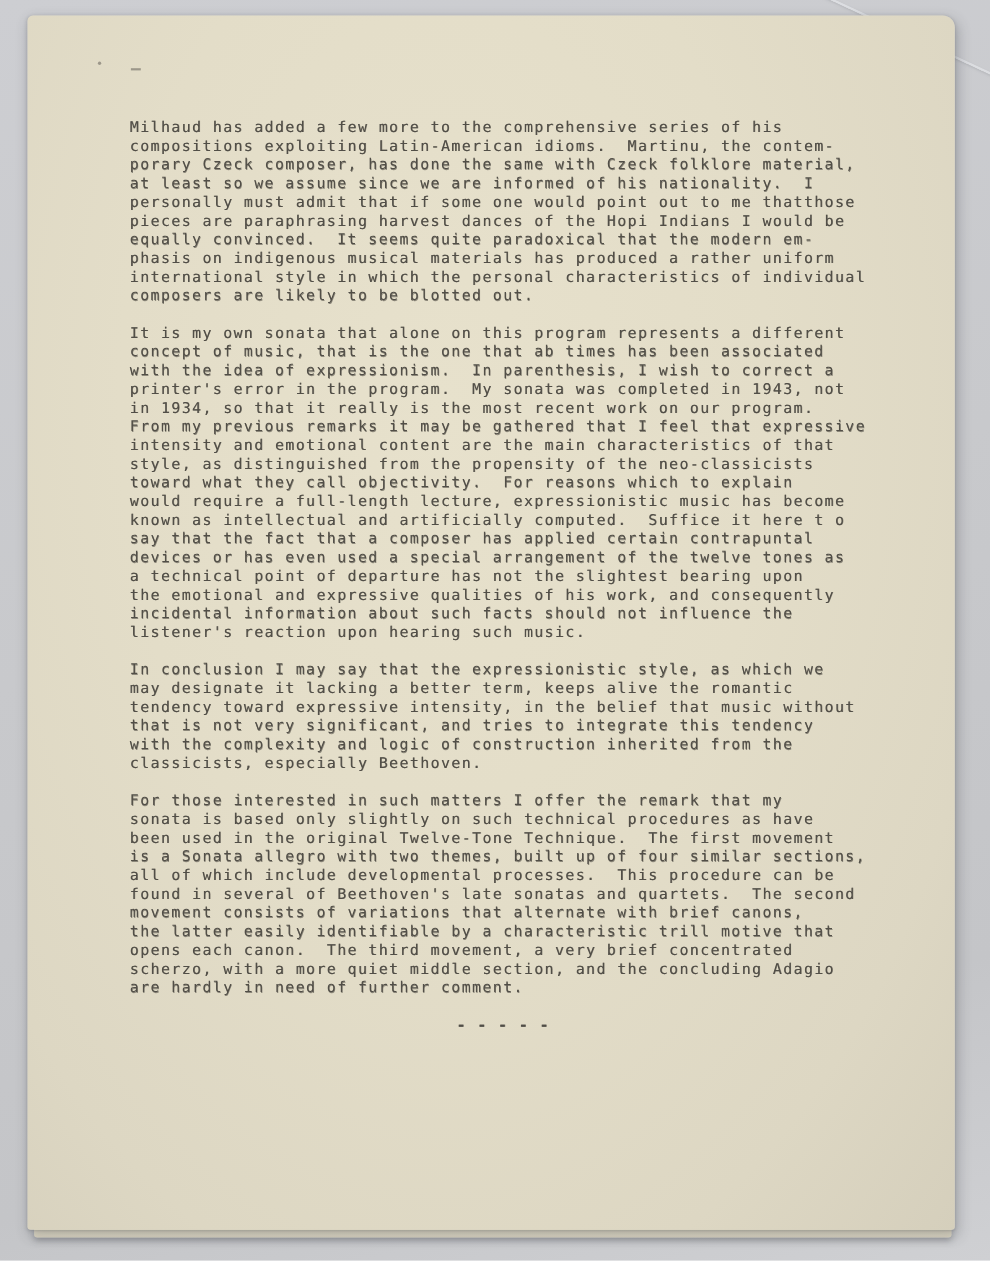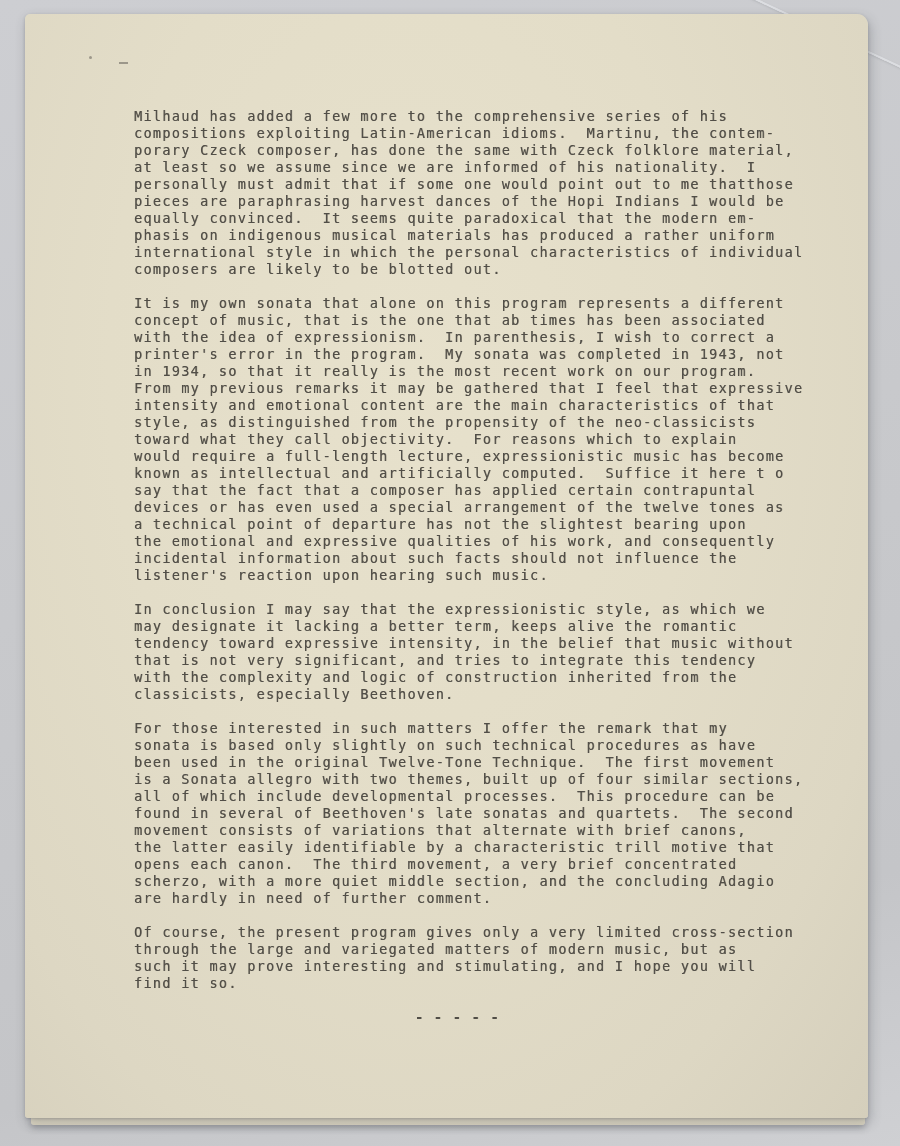--- a/index.html
+++ b/index.html
@@ -77,21 +77,21 @@
     top: 94px;
     width: 700px;
     color: #514e47;
     font-size: 13.5px;
     line-height: 17px;
     letter-spacing: 1.3px;
     text-shadow: 0.4px 0.4px 0.6px rgba(70,66,58,0.55);
   }
   .para {
     white-space: pre;
-    margin: 0 0 17px 16px;
+    margin: 0 0 17px 0;
   }
   .closing-dashes {
     white-space: pre;
     margin-top: 8px;
     margin-left: 297px;
     font-weight: bold;
   }
 </style>
 </head>
 <body>
@@ -141,20 +141,16 @@
 sonata is based only slightly on such technical procedures as have
 been used in the original Twelve-Tone Technique.  The first movement
 is a Sonata allegro with two themes, built up of four similar sections,
 all of which include developmental processes.  This procedure can be
 found in several of Beethoven's late sonatas and quartets.  The second
 movement consists of variations that alternate with brief canons,
 the latter easily identifiable by a characteristic trill motive that
 opens each canon.  The third movement, a very brief concentrated
 scherzo, with a more quiet middle section, and the concluding Adagio
 are hardly in need of further comment.</div>
-      <div class="para">Of course, the present program gives only a very limited cross-section
-through the large and variegated matters of modern music, but as
-such it may prove interesting and stimulating, and I hope you will
-find it so.</div>
       <div class="closing-dashes">- - - - -</div>
     </div>
   </div>
 </div>
 
 </body></html>

